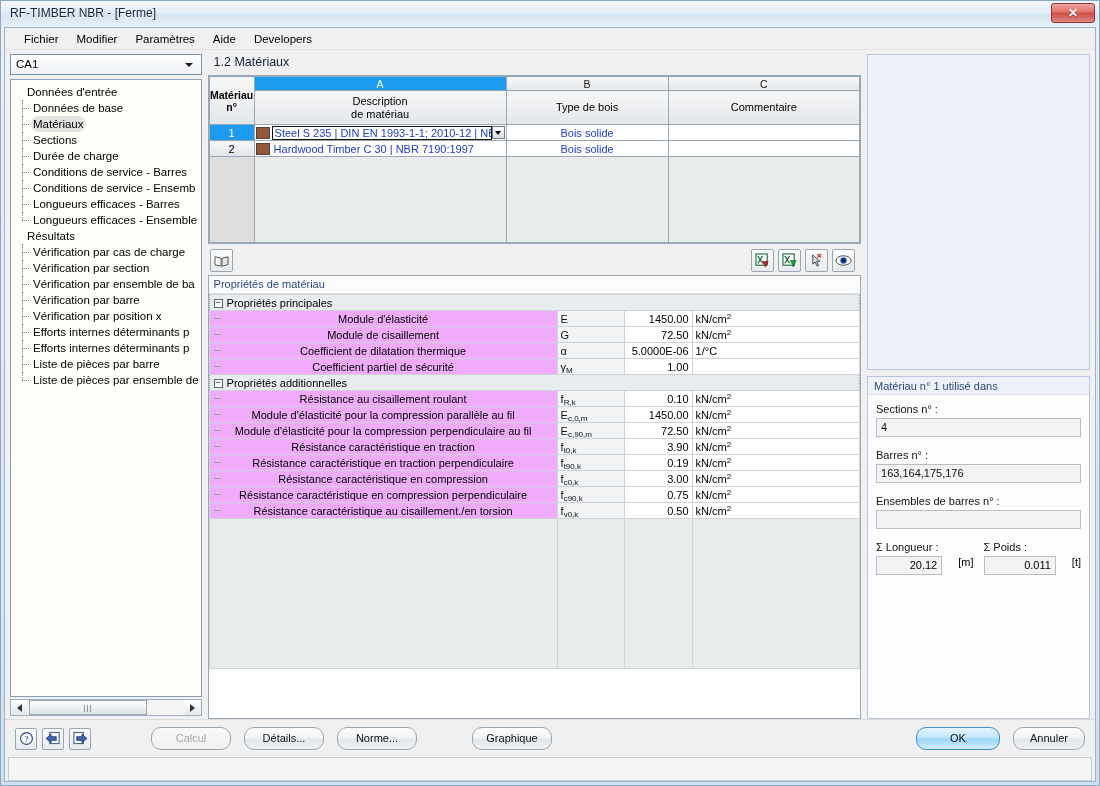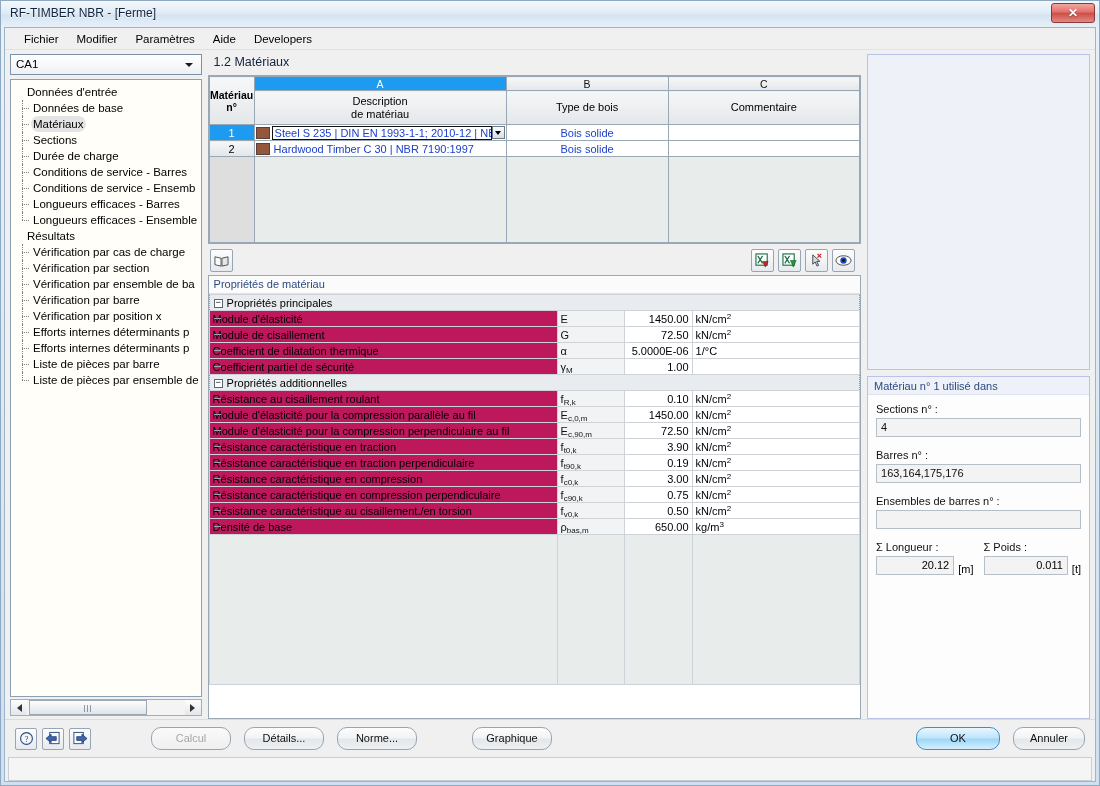--- a/index.html
+++ b/index.html
@@ -215,21 +215,21 @@
   tr.group td {
     background: #e9ecef; border-left: 1px dotted #8d98a3; border-right: 1px dotted #8d98a3;
     padding-left: 4px;
   }
   .expander {
     display:inline-block; width: 9px; height: 9px; line-height: 7px;
     border: 1px solid #5b6672; background:#fff; text-align:center;
     font-size: 9px; margin-right: 4px; vertical-align: middle; cursor: pointer;
     font-family: "Liberation Mono", monospace;
   }
-  td.pname { padding-left: 10px; position: relative; background:#be185d; }
+  td.pname { padding-left: 10px; position: relative; background:#f0abfc;text-align:center; }
   td.pname .dash {
     position:absolute; left: 4px; top: 7px; width: 7px; border-top:1px solid #9aa3ac;
   }
   td.psym { background: #f1f3f5; color:#111; }
   td.pval { background: #fff; text-align: right; padding-right: 4px; }
   td.punit { background: #fff; }
   sub { font-size: 8px; vertical-align: baseline; position: relative; top: 2px; }
   sup { font-size: 8px; vertical-align: baseline; position: relative; top: -4px; }
   tr.blankrow td { background: #e8edec; border-color:#cdd3d9; }
 
@@ -259,21 +259,21 @@
     margin-bottom: 12px;
   }
   .sumrow { display:flex; gap: 10px; }
   .sumcol { flex: 1 1 0; }
   .sumval {
     height: 19px; line-height: 17px; border: 1px solid #b6bfc8; background:#f3f3f3;
     display:flex; align-items:center; font-size: 11px;
   }
   .sumval .v { flex: 1 1 auto; text-align: right; padding-right: 4px; }
   .sumunit { font-size: 11px; margin-left: 4px; }
-  .sumwrap { display:flex; align-items:flex-end; }
+  .sumwrap { display:flex; align-items:flex-start;gap:12px; }
 
   
   #bottombar {
     flex: 0 0 38px; display: flex; align-items: center;
     padding: 0 10px; gap: 0;
     border-top: 1px solid #dcdcdc;
   }
   #bottombar .ibtn {
     width: 22px; height: 22px; margin-right: 5px;
     border: 1px solid #98a5b3; border-radius: 2px;
@@ -549,26 +549,20 @@
                       <td class="psym"><span>f</span><sub>c90,k</sub></td>
                       <td class="pval">0.75</td>
                       <td class="punit"><span>kN/cm</span><sup>2</sup></td>
                     </tr>
                     <tr>
                       <td class="pname"><span class="dash"></span><span>Résistance caractéristique au cisaillement./en torsion</span></td>
                       <td class="psym"><span>f</span><sub>v0,k</sub></td>
                       <td class="pval">0.50</td>
                       <td class="punit"><span>kN/cm</span><sup>2</sup></td>
                     </tr>
-                    <tr>
-                      <td class="pname"><span class="dash"></span><span>Densité de base</span></td>
-                      <td class="psym"><span>ρ</span><sub>bas,m</sub></td>
-                      <td class="pval">650.00</td>
-                      <td class="punit"><span>kg/m</span><sup>3</sup></td>
-                    </tr>
                     <tr class="blankrow">
                       <td style="height: 150px;"></td>
                       <td></td>
                       <td></td>
                       <td></td>
                     </tr>
                   </tbody>
               </table>
             </div>
           </div>

